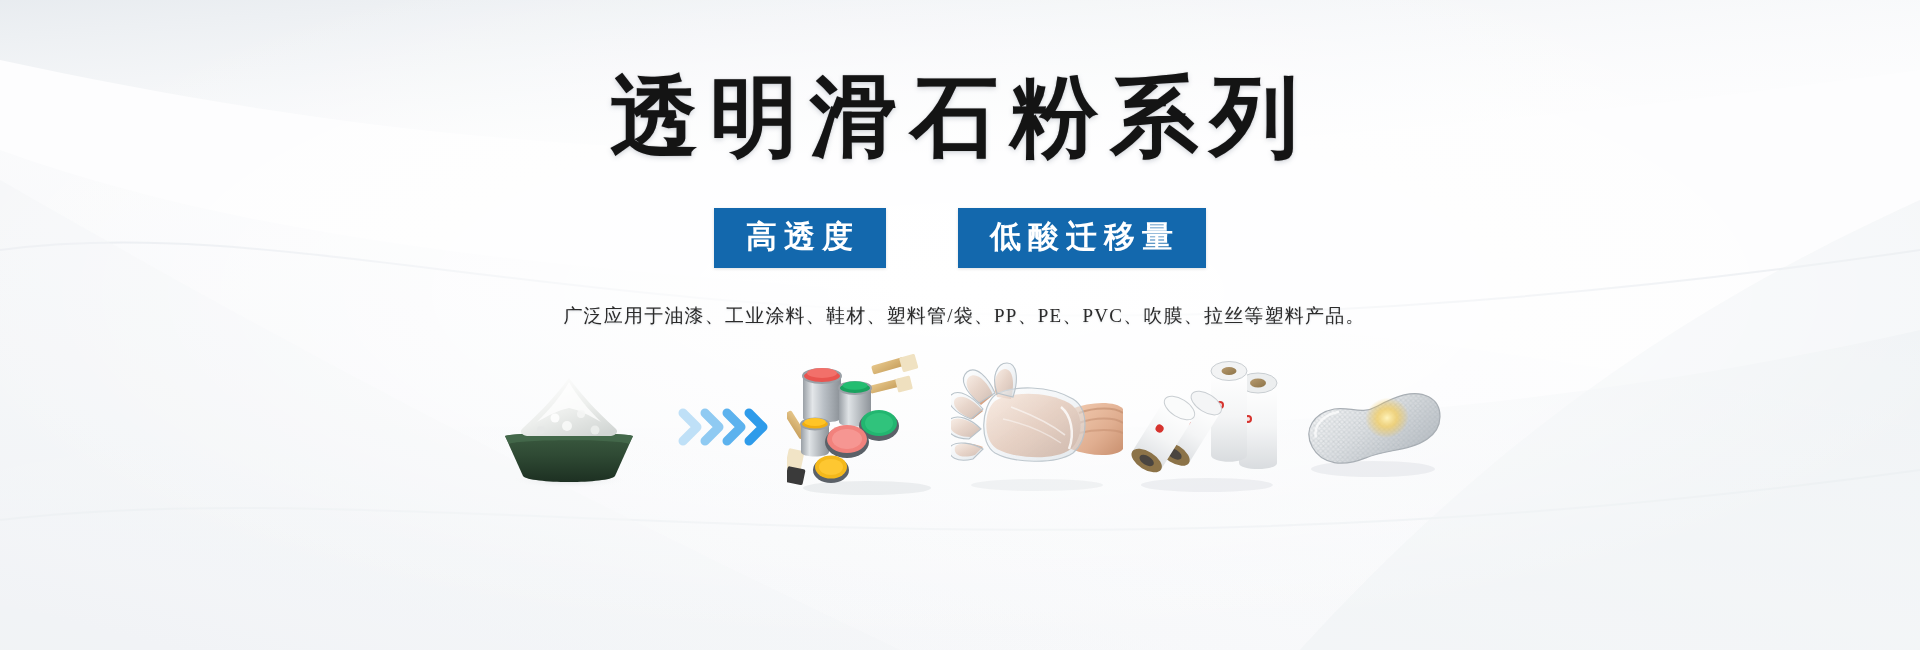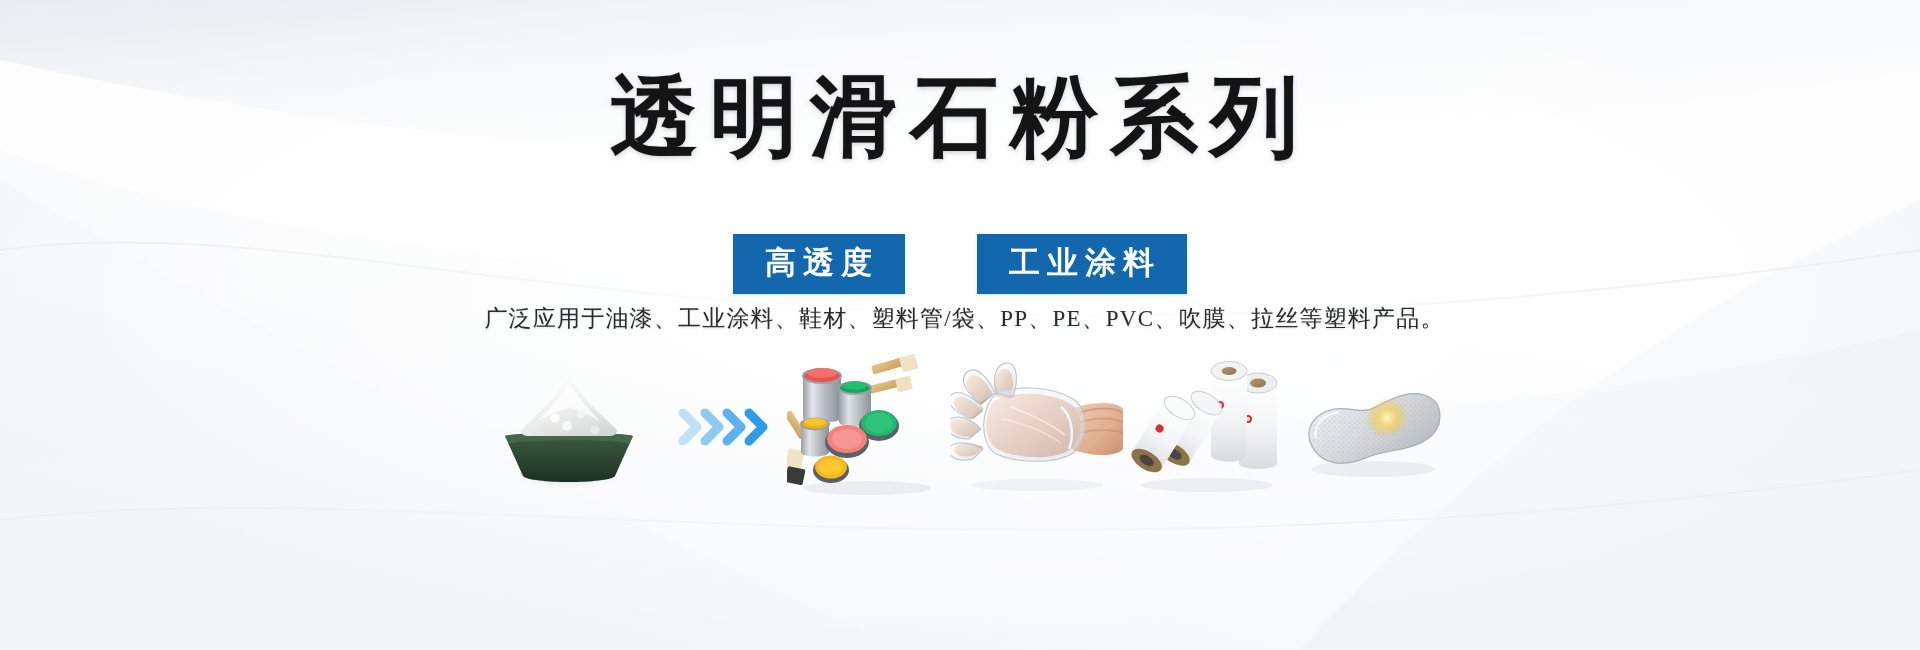--- a/index.html
+++ b/index.html
@@ -25,39 +25,39 @@
   .headline{
     font-family:"Liberation Serif","DejaVu Serif",serif;
     font-size:88px; font-weight:700; color:#141414;
     letter-spacing:12px; line-height:1;
     text-shadow:0 2px 5px rgba(120,130,145,.30), 0 0 1px rgba(0,0,0,.4);
     white-space:nowrap;
   }
 
   
   .badges{
-    position:absolute; left:0; right:0; top:234px;
+    position:absolute; left:0; right:0; top:208px;
     display:flex; justify-content:center; align-items:center; gap:72px;
   }
   .badge{
     background:#1368ad;
     color:#ffffff;
     font-family:"Liberation Serif","DejaVu Serif",serif;
     font-size:31px; font-weight:700; letter-spacing:7px;
     padding:10px 26px 11px 32px;
     line-height:1.25;
     white-space:nowrap;
     box-shadow:0 1px 3px rgba(0,0,0,.13);
   }
 
   
   .desc-wrap{ position:absolute; left:0; right:0; top:303px; text-align:center; }
   .desc{
     font-family:"Liberation Serif","DejaVu Serif",serif;
-    font-size:23px; color:#2b2b2b; letter-spacing:1.2px; white-space:nowrap;
+    font-size:19px; color:#2b2b2b; letter-spacing:1.2px; white-space:nowrap;
     text-shadow:0 1px 2px rgba(160,170,180,.35);
     padding-left:9px;
   }
 
   
   .strip{
     position:absolute; left:0; right:0; top:352px; height:150px;
     display:flex; justify-content:center; align-items:center; gap:4px;
   }
   .fig{ position:relative; height:150px; display:flex; align-items:center; justify-content:center; }
@@ -104,21 +104,21 @@
     <path d="M0,180 C260,330 520,470 900,650 L0,650 Z" fill="#f1f3f6" opacity="0.45"></path>
     <rect x="0" y="0" width="1920" height="650" fill="url(#ctr)"></rect>
   </svg>
 
   <div class="headline-wrap">
     <div class="headline">透明滑石粉系列</div>
   </div>
 
   <div class="badges">
     <div class="badge">高透度</div>
-    <div class="badge">工业涂料</div>
+    <div class="badge">低酸迁移量</div>
   </div>
 
   <div class="desc-wrap">
     <div class="desc">广泛应用于油漆、工业涂料、鞋材、塑料管/袋、PP、PE、PVC、吹膜、拉丝等塑料产品。</div>
   </div>
 
   <div class="strip">
 
     <div class="fig fig-bowl">
       <svg viewBox="0 0 200 150" width="200" height="150">

